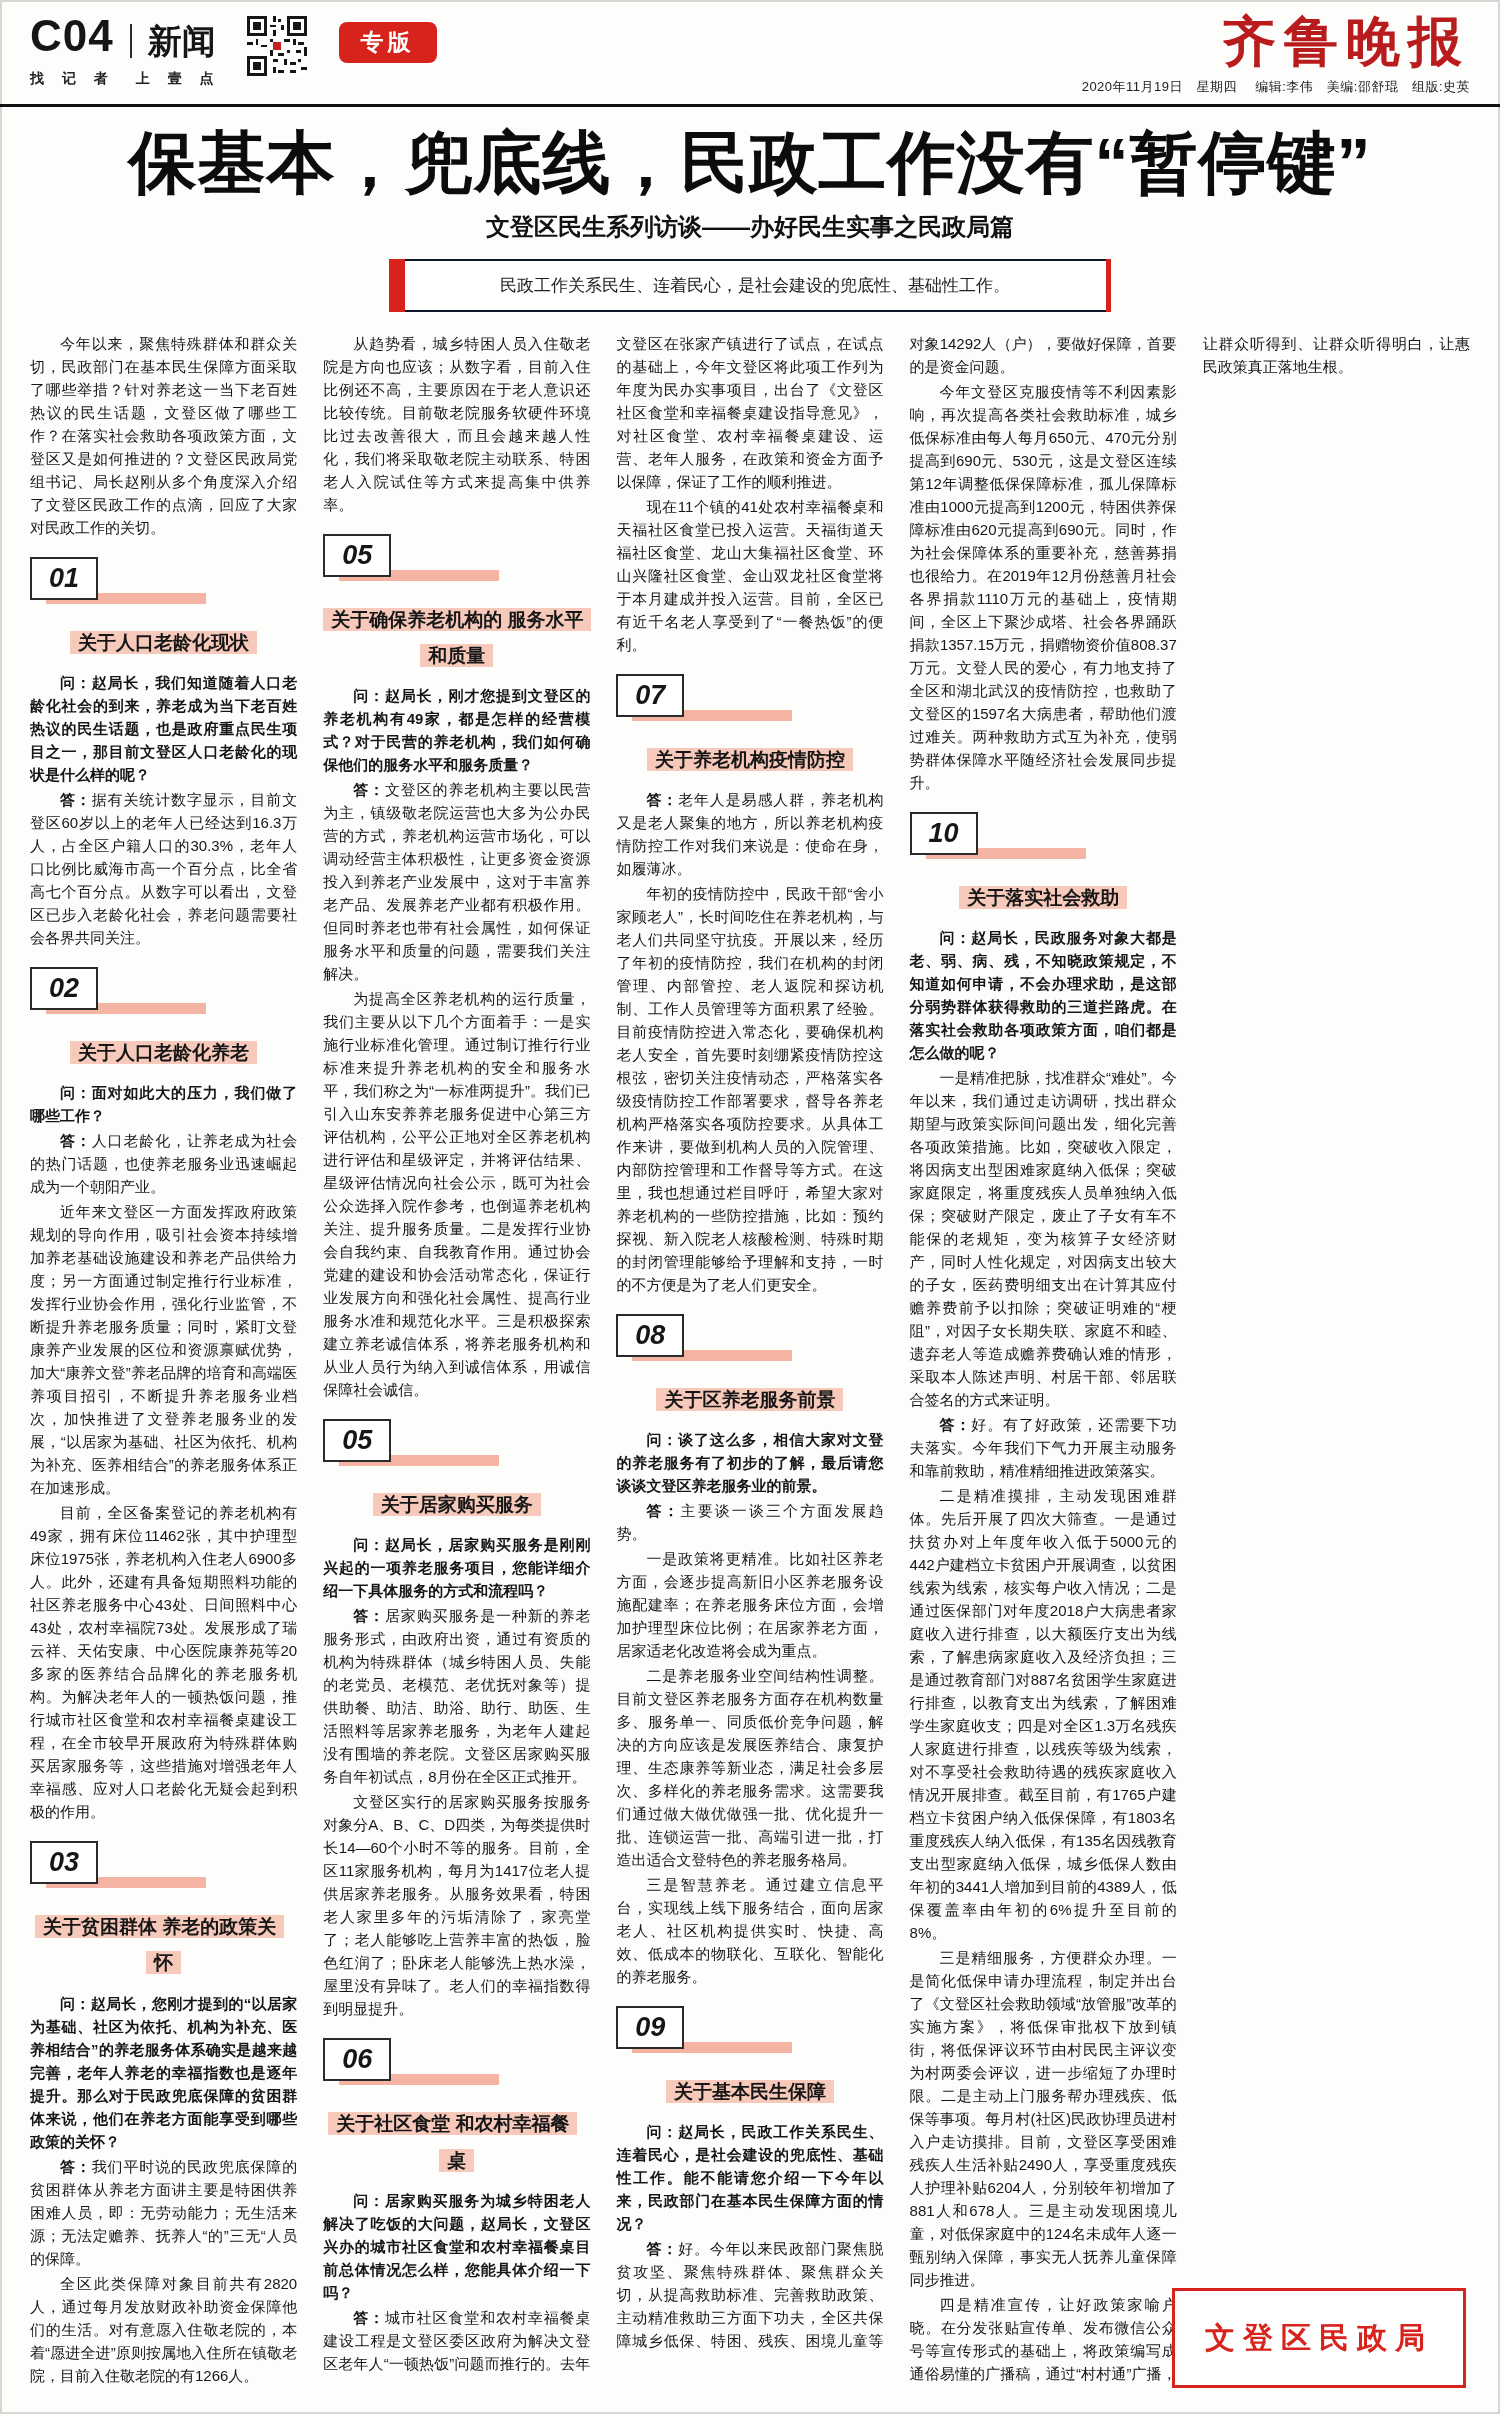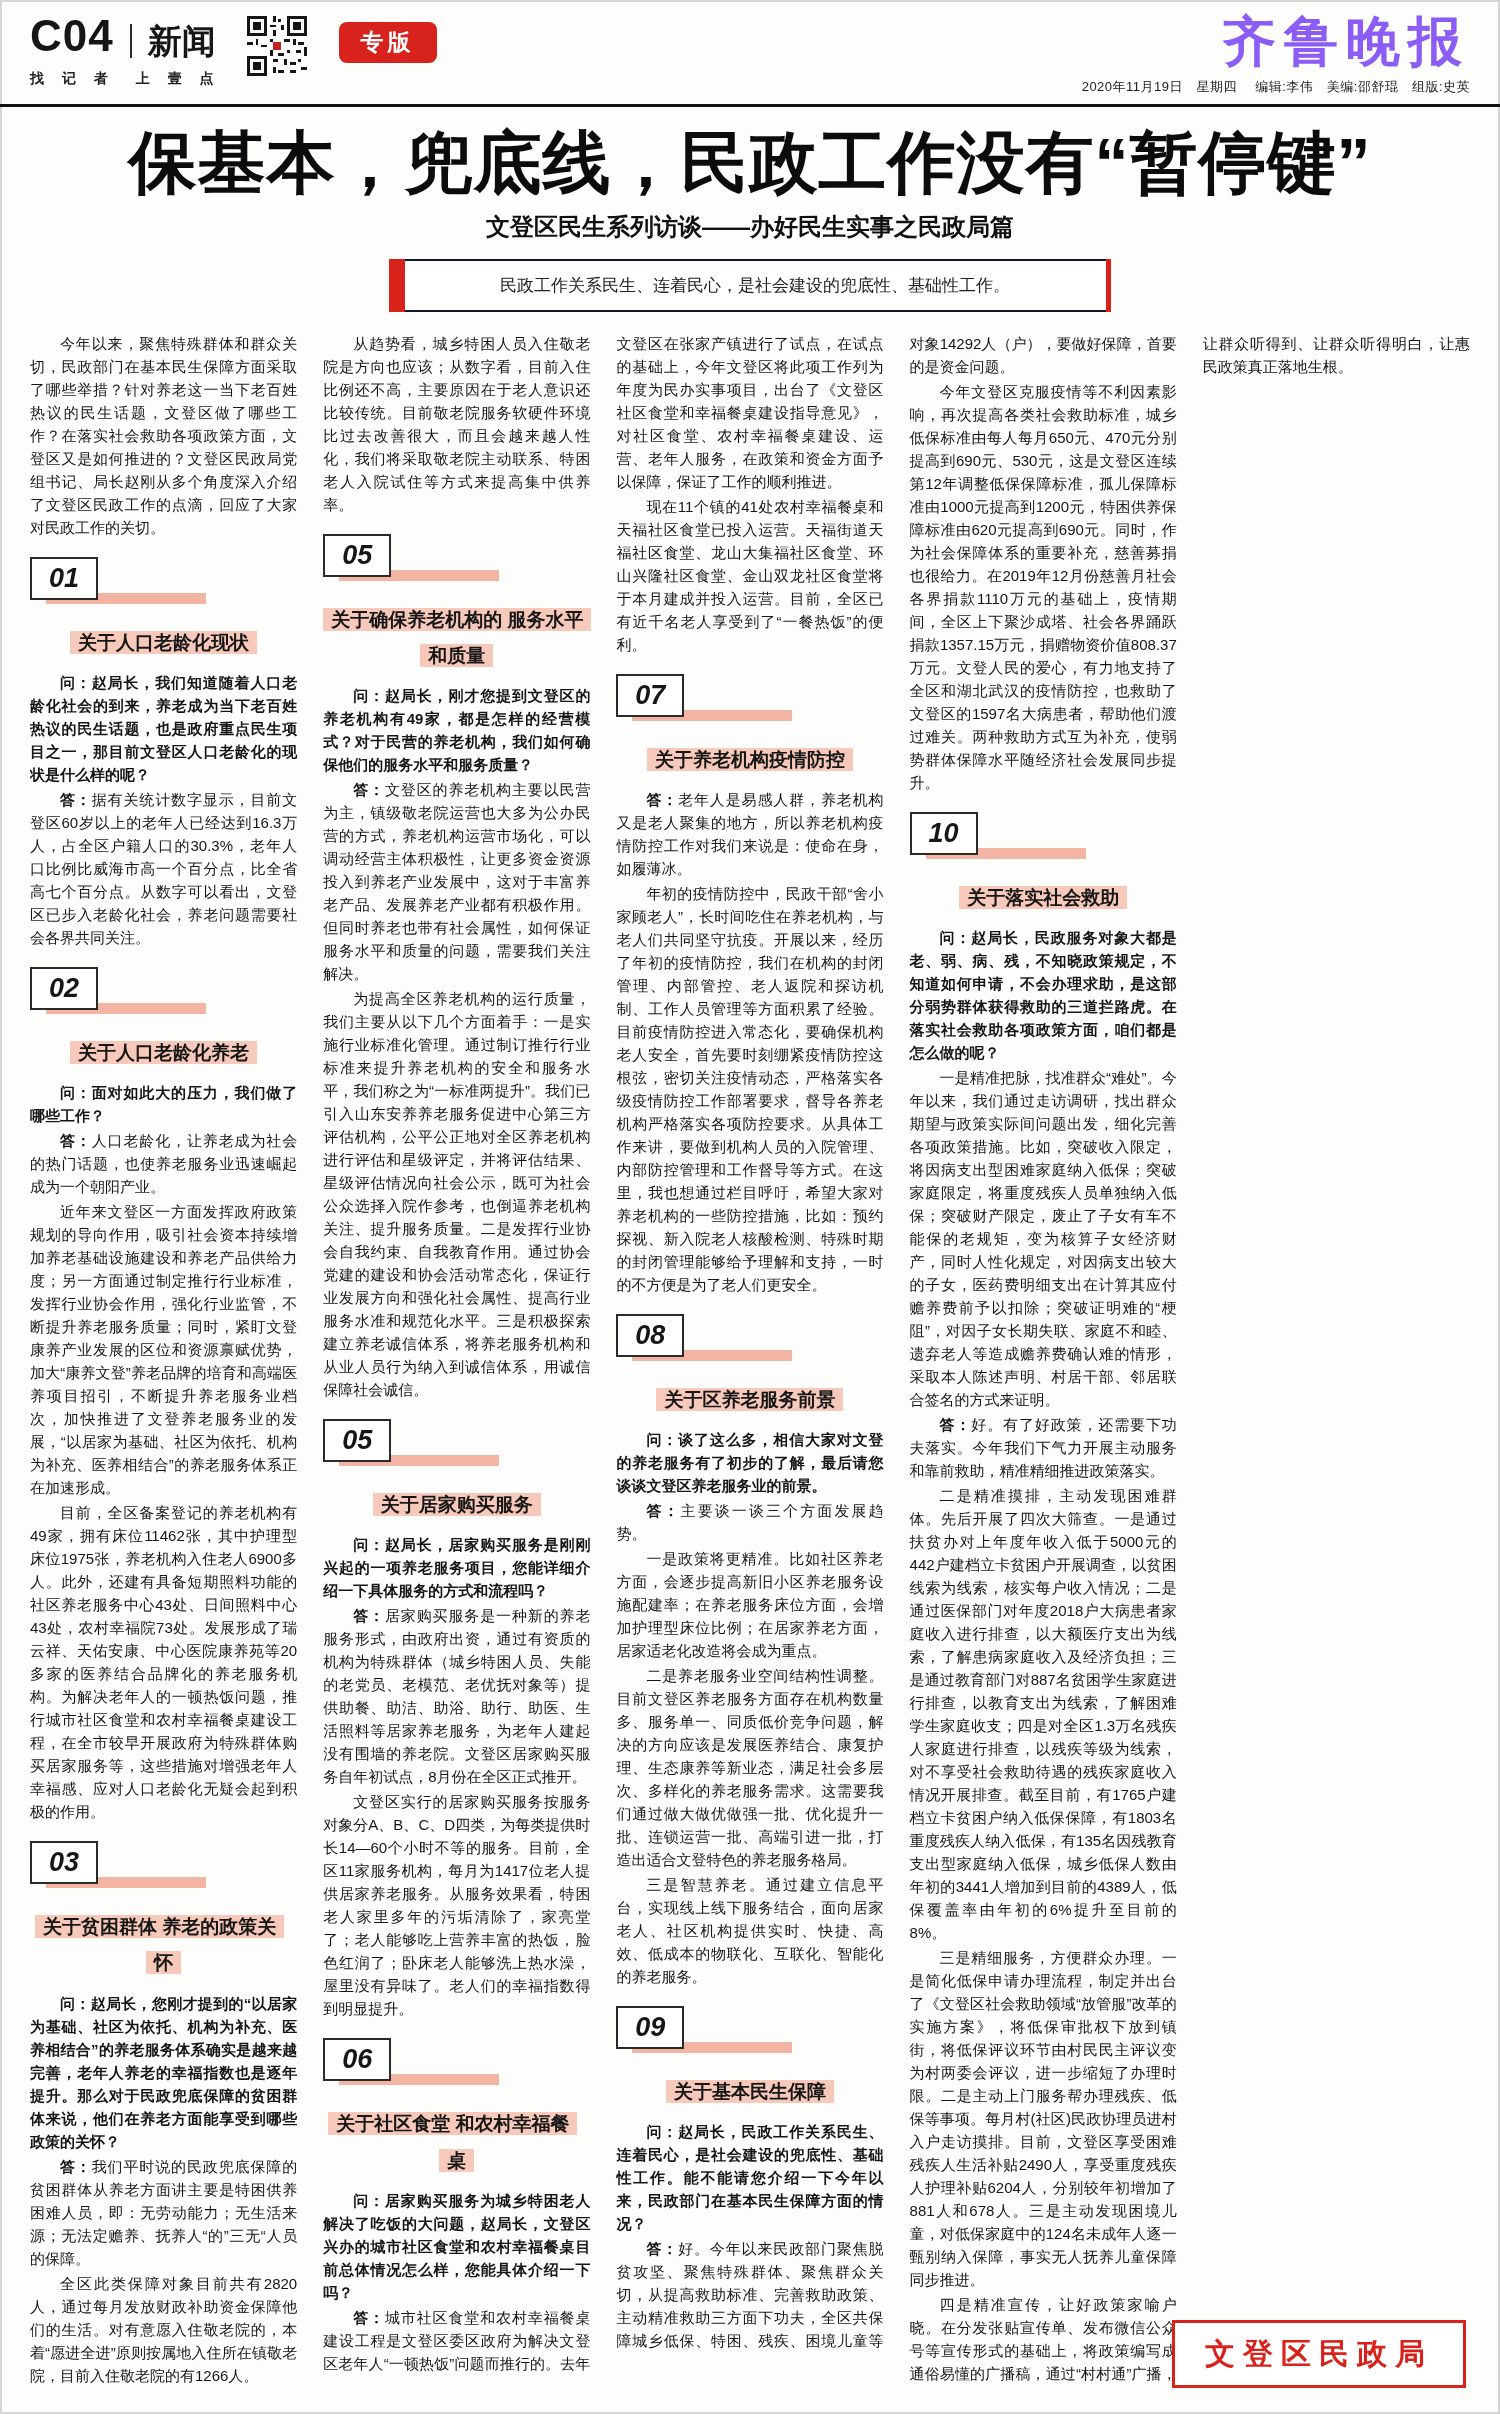--- a/index.html
+++ b/index.html
@@ -15,21 +15,21 @@
   .page-code{font-size:44px;font-weight:900;line-height:1;letter-spacing:1px;}
   .section-name{font-size:34px;font-weight:800;line-height:1;margin-left:16px;padding-left:16px;border-left:2px solid #2c2c2c;}
   .tagline{margin-top:12px;font-size:14px;font-weight:600;letter-spacing:7px;color:#222;}
   .qr-wrap{margin-left:26px;margin-top:2px;}
   .badge{
     margin-left:32px;margin-top:8px;background:#d8231c;color:#fff;font-size:23px;font-weight:800;
     padding:9px 22px;border-radius:8px;letter-spacing:4px;line-height:1;
   }
   .mast-right{margin-left:auto;text-align:right;}
   .paper-logo{
-    font-family:"DejaVu Serif","Liberation Serif",serif;font-weight:900;color:#8b5cf6;
+    font-family:"DejaVu Serif","Liberation Serif",serif;font-weight:900;color:#b91c1c;
     font-size:54px;line-height:1;letter-spacing:8px;
   }
   .dateline{margin-top:10px;font-size:13px;color:#1d1d1d;letter-spacing:0.5px;}
   .dateline span{margin-left:14px;}
   .head-rule{height:3px;background:#111;margin:8px 0 0 0;}
   
   .headline{
     text-align:center;font-size:68px;font-weight:900;margin:16px 20px 0 20px;line-height:1.15;
     letter-spacing:1px;color:#0c0c0c;
   }
@@ -55,21 +55,21 @@
   .num-box{
     position:relative;z-index:2;display:inline-block;width:64px;border:2px solid #2a2a2a;background:#fff;
     font-size:27px;font-weight:800;font-style:italic;text-align:center;padding:6px 0;line-height:1;
   }
   .num-bar{position:relative;z-index:1;height:11px;width:160px;background:#f3b4a3;margin:-7px 0 0 16px;}
   .sec-title{text-align:center;font-size:19px;font-weight:800;line-height:1.9;margin-top:10px;}
   .sec-title span{background:#f6c9ba;padding:1px 8px;box-decoration-break:clone;-webkit-box-decoration-break:clone;}
   
   .agency-box{
     position:absolute;right:34px;bottom:26px;background:#fff;border:3px solid #d8231c;
-    color:#d8231c;font-size:30px;font-weight:900;letter-spacing:8px;padding:16px 30px;line-height:1;
+    color:#d8231c;font-size:30px;font-weight:900;letter-spacing:8px;padding:32px 30px;line-height:1;
   }
 </style>
 </head>
 <body>
 
 <div class="page">
 
   <header class="masthead">
     <div class="mast-left">
       <div class="mast-left-top">

